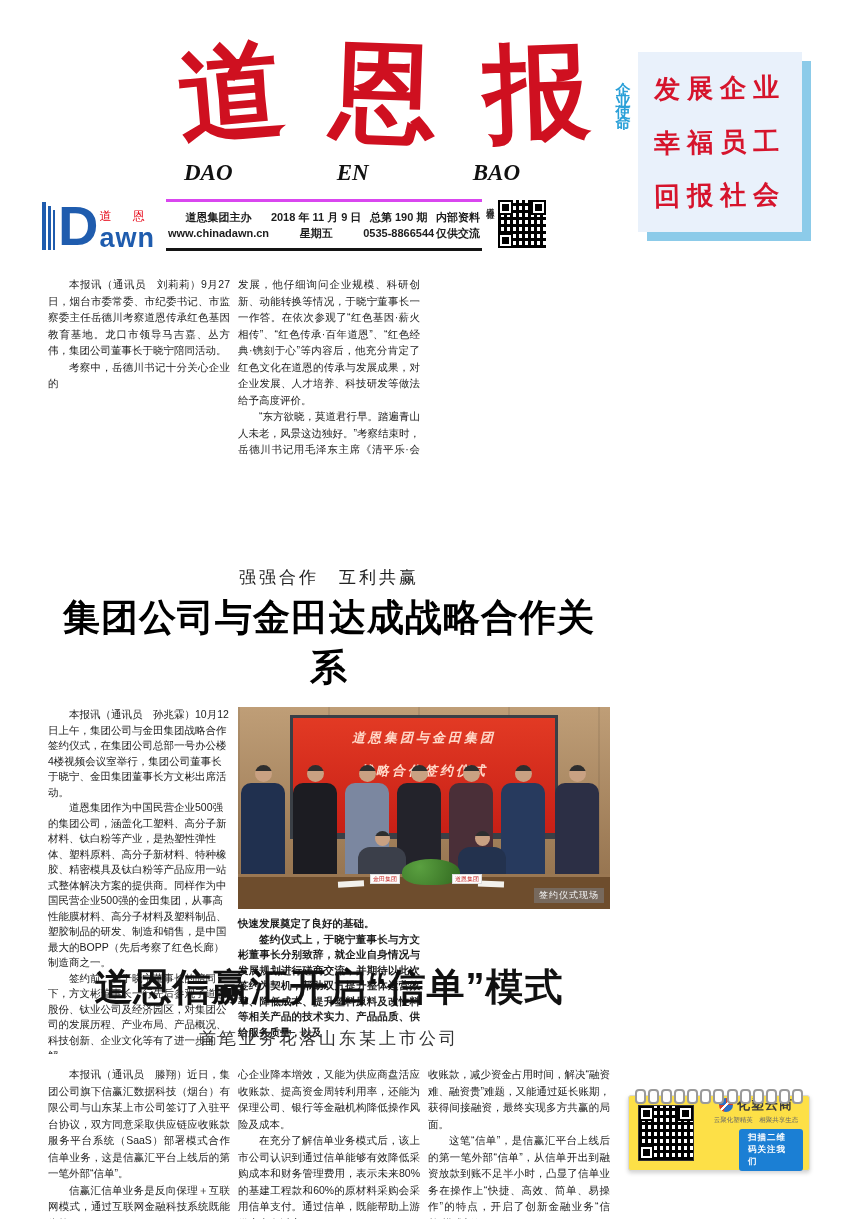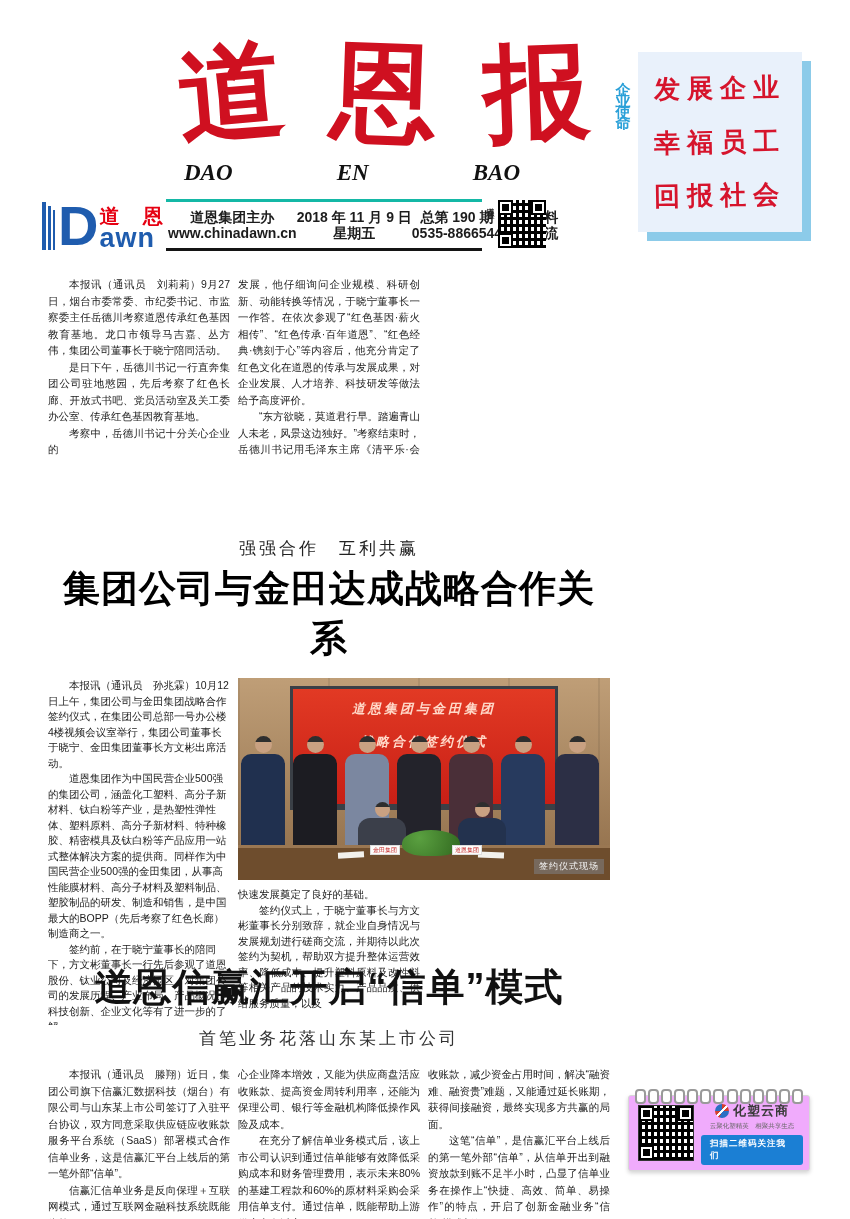--- a/index.html
+++ b/index.html
@@ -16,27 +16,27 @@
   .pinyin{position:absolute;left:184px;top:160px;width:336px;display:flex;justify-content:space-between;
           font-family:"Liberation Serif",serif;font-style:italic;font-weight:700;font-size:23px;color:#111;}
 
   .dawn-logo{position:absolute;left:42px;top:192px;height:58px;display:flex;align-items:flex-end;}
   .dawn-stripes{display:flex;gap:2px;align-items:flex-end;margin-right:3px;height:50px;}
   .dawn-stripes i{display:block;background:var(--c-dawn_blue,#1f5cae);width:4px;height:48px;}
   .dawn-stripes i:nth-child(2){width:3px;height:44px;}
   .dawn-stripes i:nth-child(3){width:2px;height:40px;}
   .dawn-d{font-size:56px;font-weight:900;line-height:48px;color:var(--c-dawn_blue,#1f5cae);}
   .dawn-right{display:flex;flex-direction:column;margin-left:1px;}
-  .dawn-cn{color:var(--c-headline_red,#e60012);font-weight:700;font-size:20px;letter-spacing:9px;line-height:20px;}
+  .dawn-cn{color:var(--c-headline_red,#e60012);font-weight:400;font-size:12px;letter-spacing:9px;line-height:20px;}
   .dawn-en{color:var(--c-dawn_blue,#1f5cae);font-weight:900;font-size:27px;line-height:24px;letter-spacing:1px;}
 
   .info-bar{position:absolute;left:166px;top:199px;width:312px;height:38px;
-            border-top:3px solid #14b8a6;border-bottom:3px solid #141414;
+            border-top:3px solid #d946ef;border-bottom:3px solid #141414;
             display:flex;justify-content:space-between;align-items:center;padding:4px 2px;
-            font-size:14px;line-height:16px;font-weight:600;text-align:center;white-space:nowrap;}
+            font-size:11px;line-height:16px;font-weight:600;text-align:center;white-space:nowrap;}
 
   .qr{position:relative;background:
       repeating-linear-gradient(90deg,#000 0 3px,transparent 3px 6px),
       repeating-linear-gradient(0deg,#000 0 3px,#fff 3px 7px);}
   .qr .corner{position:absolute;width:11px;height:11px;border:2px solid #000;background:#fff;}
   .qr .corner::after{content:'';position:absolute;inset:2px;background:#000;}
   .qr .tl{left:0;top:0;} .qr .tr{right:0;top:0;} .qr .bl{left:0;bottom:0;}
   .qr-header{position:absolute;left:498px;top:200px;width:48px;height:48px;}
   .qr-header-label{position:absolute;left:485px;top:201px;writing-mode:vertical-rl;
                    font-size:8.5px;letter-spacing:1px;color:#222;}
@@ -58,27 +58,27 @@
   .col p{margin:0;text-indent:2em;font-size:10.5px;}
   .col p.cont{text-indent:0;}
 
   
   .art1{top:264px;}
   .art1 .headline{font-size:40px;color:var(--c-headline_red,#e60012);margin-top:2px;}
   .art1 .cols{margin-top:12px;height:180px;overflow:hidden;}
   .art1 .col p{line-height:16.5px;}
 
   
-  .art2{top:537px;}
+  .art2{top:566px;}
   .art2 .kicker{font-size:17px;letter-spacing:3px;}
   .art2 .headline{font-size:37px;color:#000000;margin-top:4px;}
   .art2-body{display:flex;gap:8px;margin-top:14px;height:347px;overflow:hidden;}
   .art2 .col p{line-height:15.5px;}
   .art2-right{width:372px;flex:0 0 372px;}
-  .art2-right .cols{margin-top:7px;}
+  .art2-right .cols{margin-top:7px;font-weight:bold;}
 
   
   .photo{margin:0;width:372px;}
   .photo-banner{height:30px;background:var(--c-banner_red,#e8101c);color:#fff;font-weight:900;
                 font-size:19px;line-height:30px;text-align:center;letter-spacing:1px;}
   .photo-body{position:relative;height:202px;overflow:hidden;
       background:repeating-linear-gradient(90deg,rgba(0,0,0,.08) 0 2px,rgba(0,0,0,0) 2px 90px),
                  linear-gradient(#bf9e77,#8f6d49);}
   .screen{position:absolute;left:14%;right:14%;top:4%;height:57%;
           background:linear-gradient(180deg,#e23a24,#c81f16);
@@ -106,35 +106,35 @@
                  color:#f4f4f4;font-size:9px;letter-spacing:1px;padding:1px 5px;}
 
   
   .art3{top:962px;}
   .art3 .headline{font-size:38px;color:#111;}
   .art3 .subhead{text-align:center;font-size:17px;letter-spacing:3px;color:#333;margin-top:14px;}
   .art3 .cols{margin-top:16px;height:160px;overflow:hidden;}
   .art3 .col p{line-height:16.5px;}
 
   
-  .ad-card{position:absolute;left:628px;top:1095px;width:182px;height:76px;background:#f0abfc;
+  .ad-card{position:absolute;left:628px;top:1095px;width:182px;height:76px;background:#fde047;
            border:1px solid #d8d8d8;border-radius:3px;box-shadow:0 2px 4px rgba(0,0,0,.18);
-           display:flex;align-items:center;gap:7px;padding:6px 6px 6px 9px;box-sizing:border-box;}
+           display:flex;align-items:center;gap:15px;padding:6px 6px 6px 9px;box-sizing:border-box;}
   .spiral{position:absolute;top:-7px;left:6px;right:6px;display:flex;justify-content:space-between;}
   .spiral i{width:7px;height:11px;border:2px solid #9a9a9a;border-radius:4px;background:#fff;}
   .qr-ad{width:54px;height:54px;flex:0 0 54px;border:1px solid #333;}
   .ad-right{display:flex;flex-direction:column;align-items:center;flex:1;}
   .brand-row{display:flex;align-items:center;gap:4px;}
   .brand-icon{width:14px;height:14px;border-radius:50%;
       background:linear-gradient(135deg,transparent 44%,#fff 44% 56%,transparent 56%),
                  conic-gradient(#d4402e 0 90deg,#2b6fc4 90deg 200deg,#d4402e 200deg 270deg,#2b6fc4 270deg);}
   .brand-name{font-size:13px;font-weight:700;color:#3a3a3a;letter-spacing:1px;}
   .ad-tagline{font-size:6.5px;color:#666;margin-top:2px;white-space:nowrap;}
   .ad-button{margin-top:4px;background:var(--c-ad_button_blue,#1b7fd4);color:#fff;font-size:8.5px;
-             font-weight:700;padding:3px 9px;border-radius:3px;letter-spacing:1px;}
+             font-weight:700;padding:3px 9px;border-radius:3px;letter-spacing:1px;margin-left:30px;}
 </style>
 </head>
 <body>
 
 <div class="page">
 
   <div class="brush-title">
     <span class="bchar c1">道</span>
     <span class="bchar c2">恩</span>
     <span class="bchar c3">报</span>
@@ -188,21 +188,20 @@
   <div class="mission-box">
     <div class="mission-line">发展企业</div>
     <div class="mission-line">幸福员工</div>
     <div class="mission-line">回报社会</div>
   </div>
 
   <section class="art art1">
     <div class="cols">
       <div class="col">
         <p>本报讯（通讯员　刘莉莉）9月27日，烟台市委常委、市纪委书记、市监察委主任岳德川考察道恩传承红色基因教育基地。龙口市领导马吉嘉、丛方伟，集团公司董事长于晓宁陪同活动。</p>
-        <p>是日下午，岳德川书记一行直奔集团公司驻地憨园，先后考察了红色长廊、开放式书吧、党员活动室及关工委办公室、传承红色基因教育基地。</p>
         <p>考察中，岳德川书记十分关心企业的</p>
       </div>
       <div class="col">
         <p class="cont">发展，他仔细询问企业规模、科研创新、动能转换等情况，于晓宁董事长一一作答。在依次参观了“红色基因·薪火相传”、“红色传承·百年道恩”、“红色经典·镌刻于心”等内容后，他充分肯定了红色文化在道恩的传承与发展成果，对企业发展、人才培养、科技研发等做法给予高度评价。</p>
         <p>“东方欲晓，莫道君行早。踏遍青山人未老，风景这边独好。”考察结束时，岳德川书记用毛泽东主席《清平乐·会昌》中的</p>
       </div>
     </div>
   </section>
 
   <section class="art art2">

